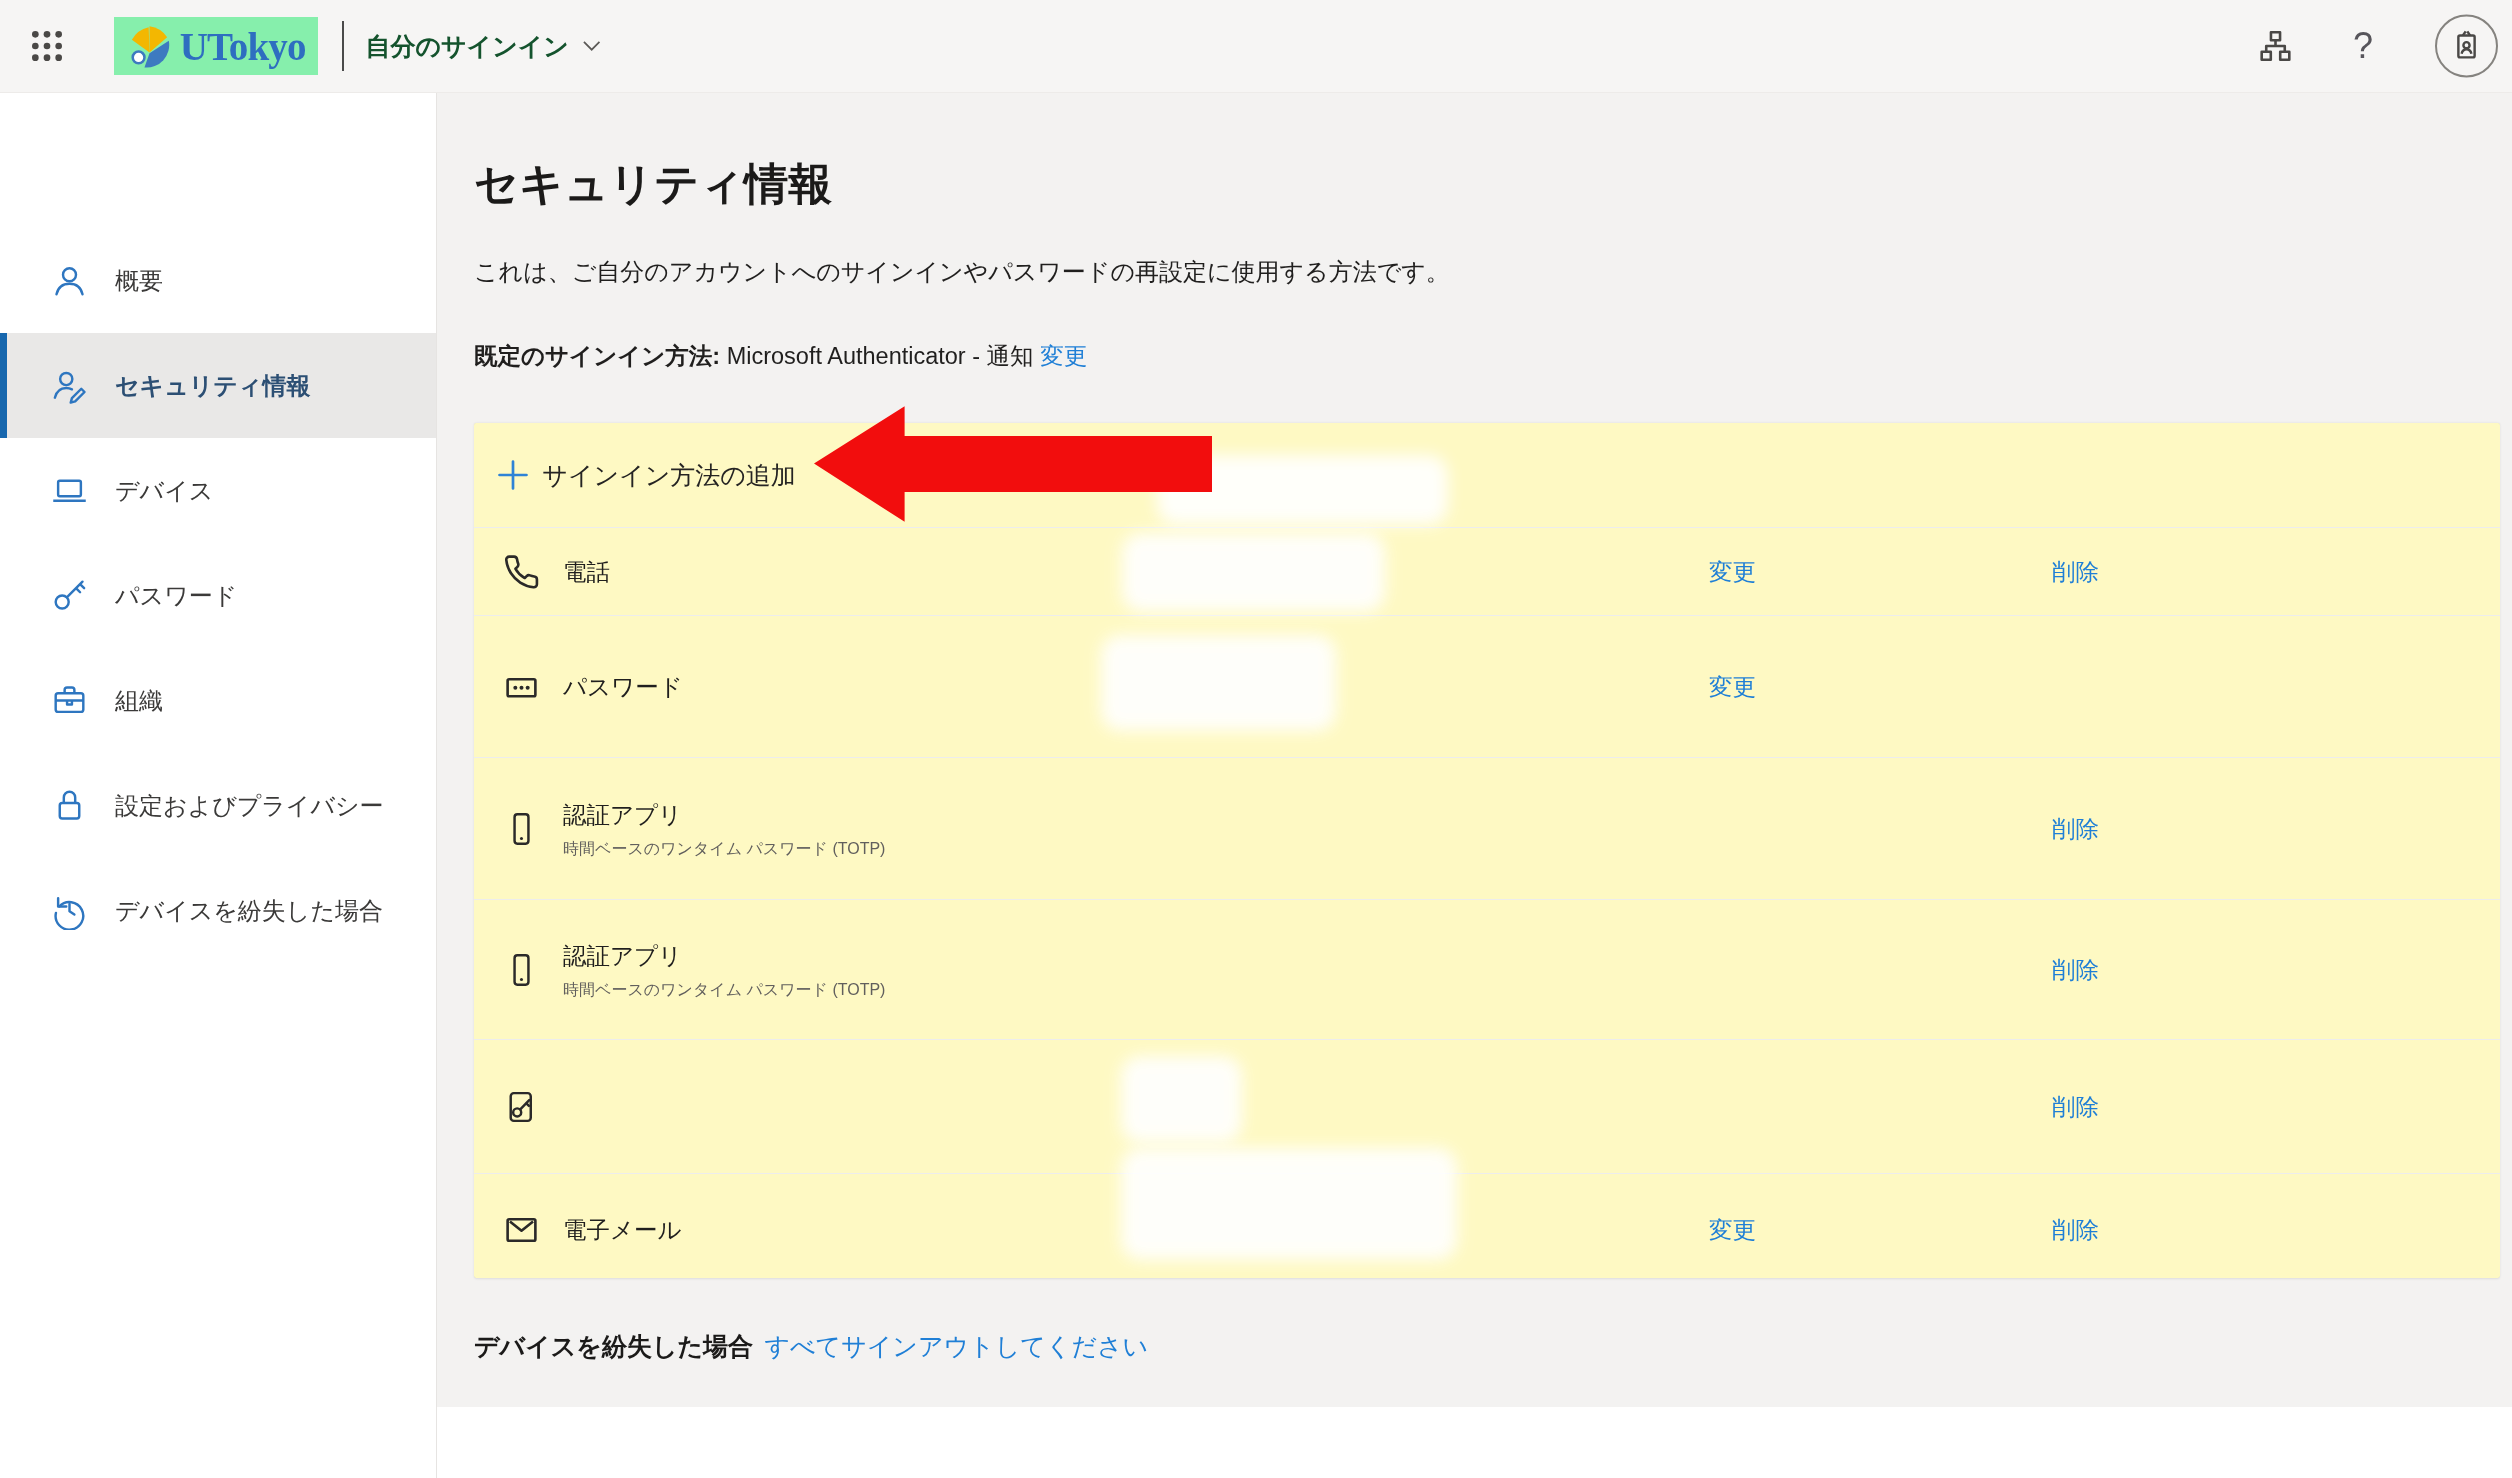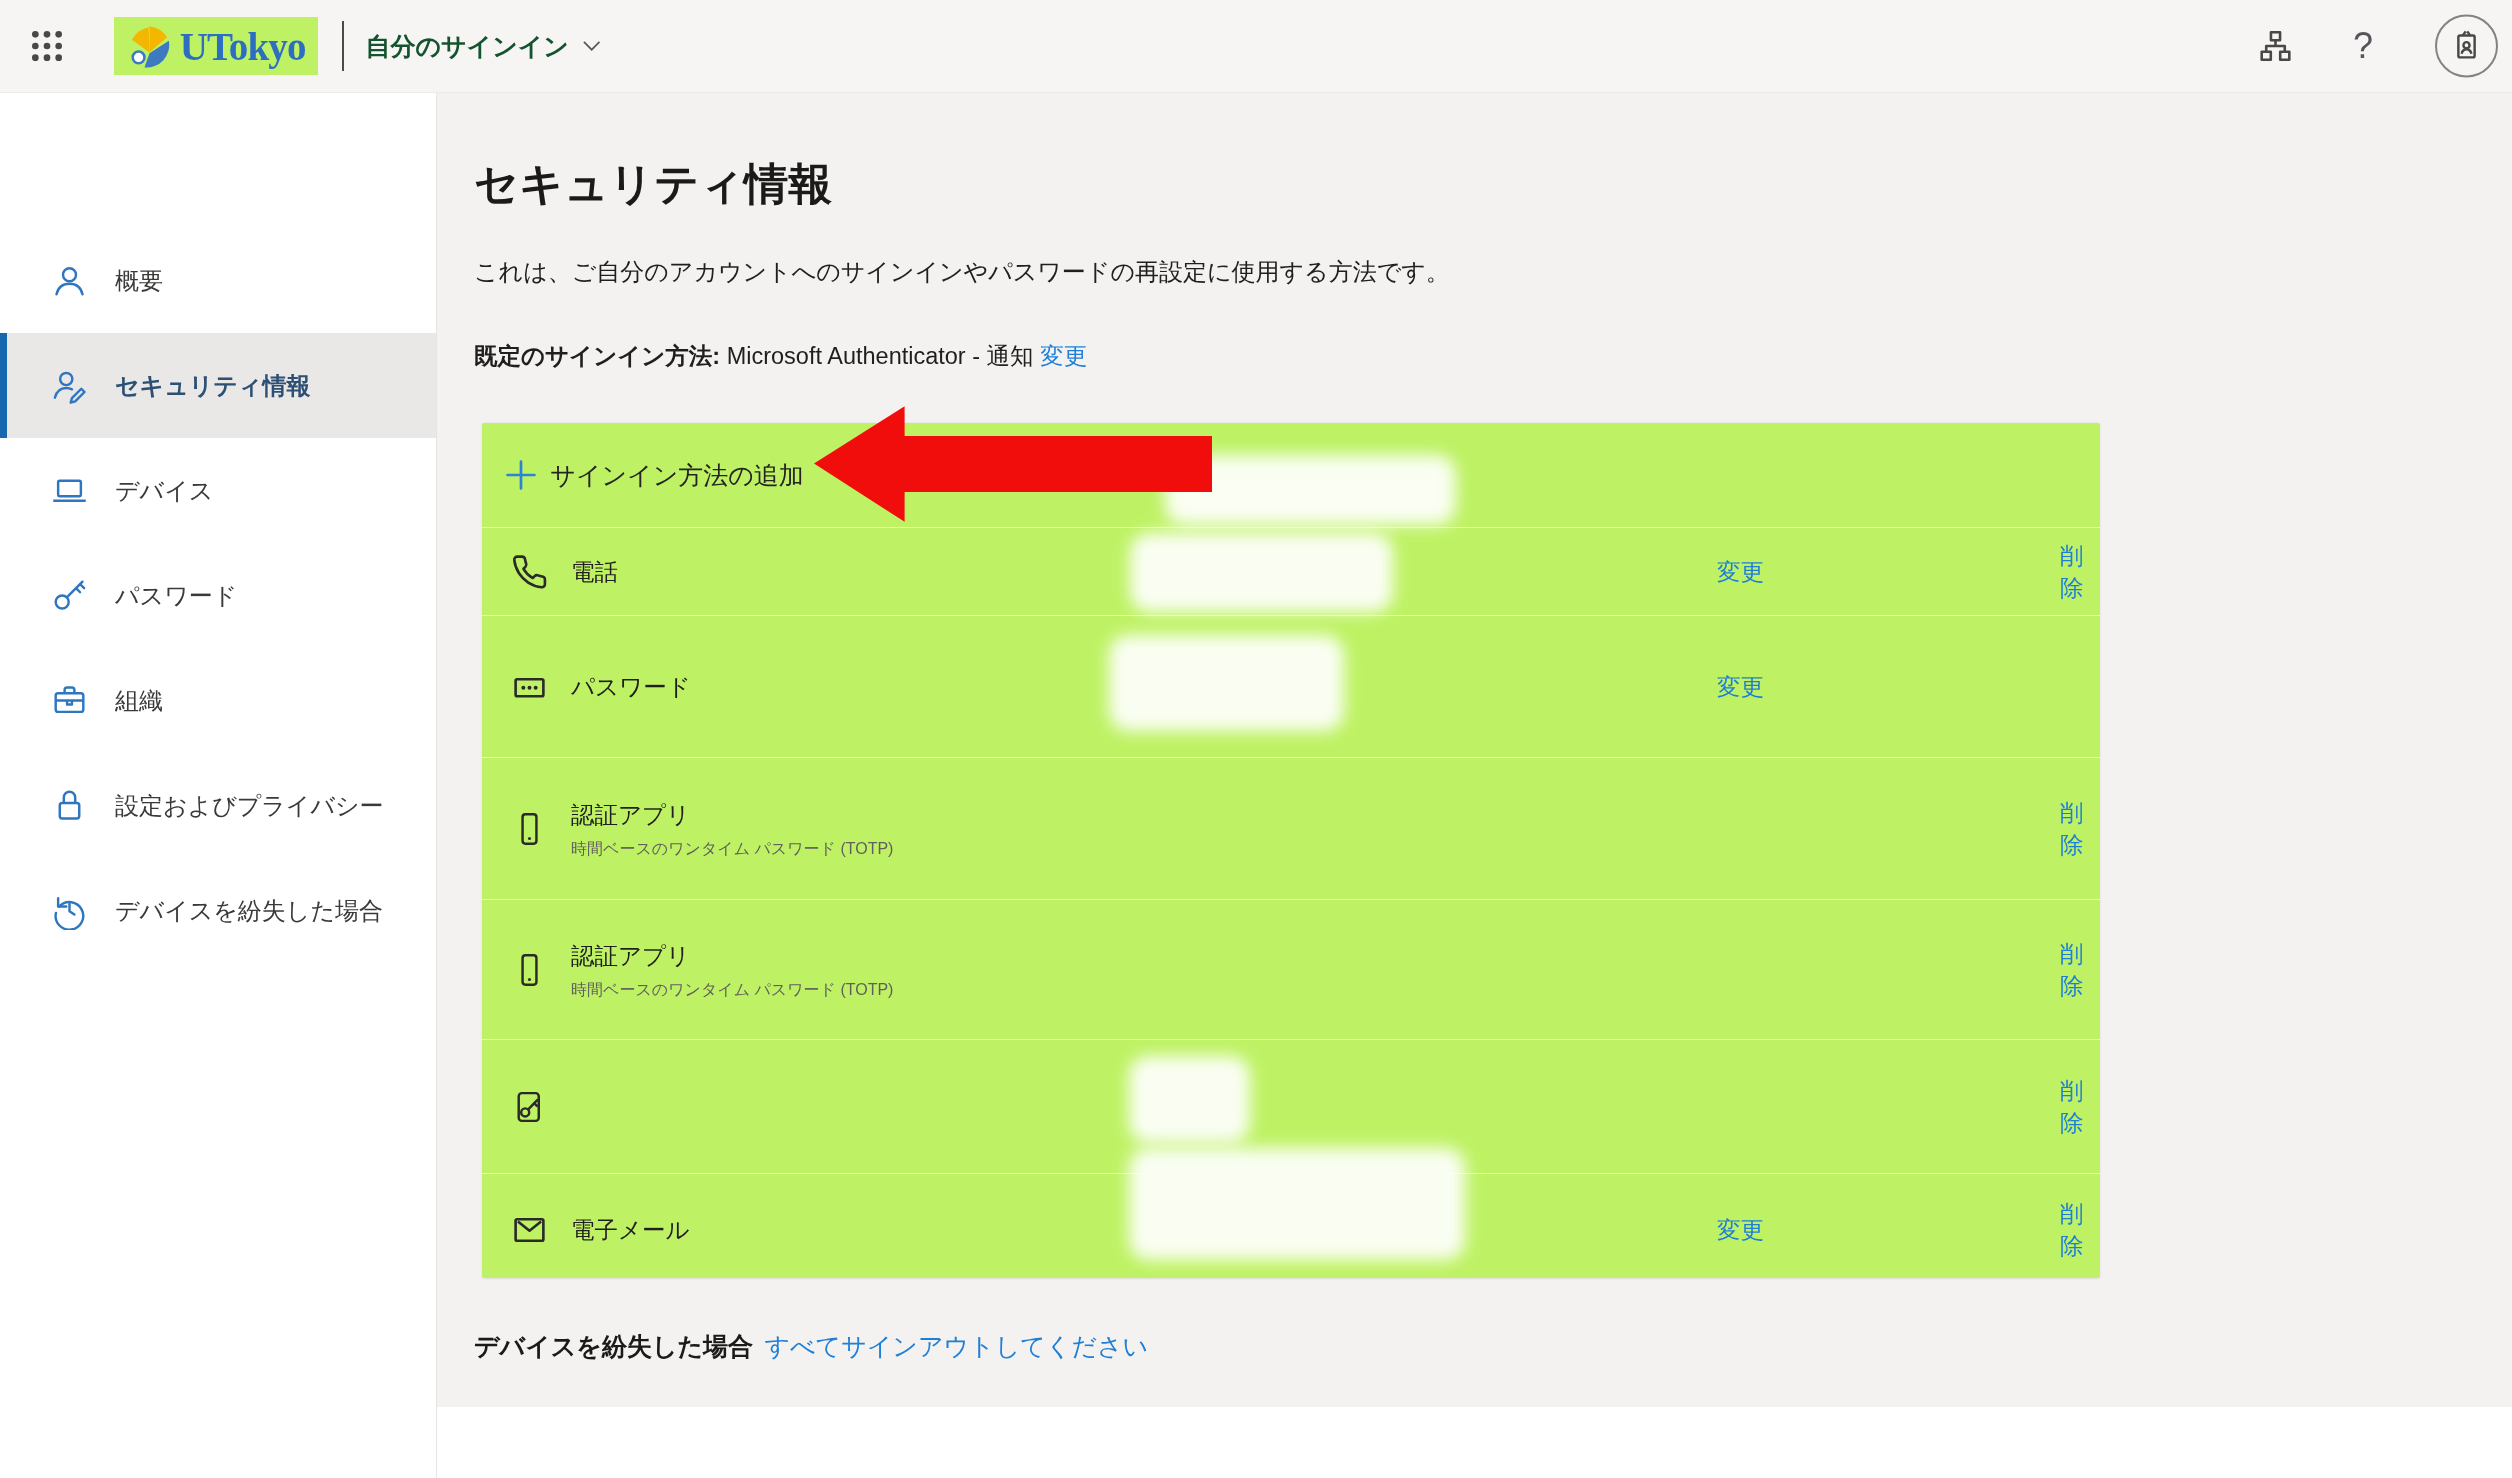--- a/index.html
+++ b/index.html
@@ -11,21 +11,21 @@
   }
   
   .topbar{
     position:absolute;left:0;top:0;width:2512px;height:93px;
     background:#f6f5f4;border-bottom:0.8px solid #edebe9;
     display:flex;align-items:center;box-sizing:border-box;padding-left:27px;
   }
   .waffle{width:40px;height:40px;cursor:pointer;}
   .waffle svg{width:100%;height:100%;}
   .logo-box{
-    margin-left:47px;width:204px;height:58px;background:#bef264;
+    margin-left:47px;width:204px;height:58px;background:#86efac;
     display:flex;align-items:center;justify-content:center;gap:6.5px;
   }
   .leaf{width:47px;height:47px;}
   .logo-text{
     font-family:"Liberation Serif","DejaVu Serif",serif;
     font-weight:700;font-size:39px;color:var(--brand);letter-spacing:-0.8px;
   }
   .tb-divider{width:2.4px;height:50px;background:#4a4a4a;margin-left:24px;}
   .app-title{margin-left:21px;font-size:25px;font-weight:700;color:#14532d;cursor:pointer;text-align:center;}
   .chevron{margin-left:13px;width:19.4px;height:13px;cursor:pointer;}
@@ -61,25 +61,24 @@
     background:#f3f2f1;
   }
   .bottom-white{position:absolute;left:0;top:1314px;width:100%;height:71px;background:#ffffff;}
   .page-title{position:absolute;left:37px;top:62px;margin:0;font-size:44px;font-weight:600;color:#1b1a19;}
   .page-desc{position:absolute;left:37px;top:163px;font-size:24px;color:#201f1e;}
   .default-line{position:absolute;left:37px;top:247px;font-size:23.5px;color:#201f1e;}
   .default-line b{font-weight:700;}
   a.link{color:var(--link);text-decoration:none;cursor:pointer;}
   
   .card{
-    position:absolute;left:37px;top:330px;width:1618px;height:855px;
-    background:#bef264;border-radius:2.4px;
+    position:absolute;left:37px;top:330px;width:2026px;height:855px;
+    background:#fef9c3;border-radius:2.4px;
     box-shadow:0 0.8px 2.4px rgba(0,0,0,.09),0 0 0.8px rgba(0,0,0,.05);
     overflow:hidden;
-    margin-left:8px;
   }
   .add-row{
     height:104px;display:flex;align-items:center;padding-left:21px;
     box-sizing:border-box;cursor:pointer;
   }
   .add-row .plus{width:36px;height:36px;}
   .add-row .plus svg{width:100%;height:100%;}
   .add-label{margin-left:11.3px;font-size:25px;color:#252423;}
   .mrow{position:relative;border-top:0.8px solid #ededed;}
   .micon{position:absolute;left:29px;top:50%;transform:translateY(-50%);width:37px;height:37px;}

